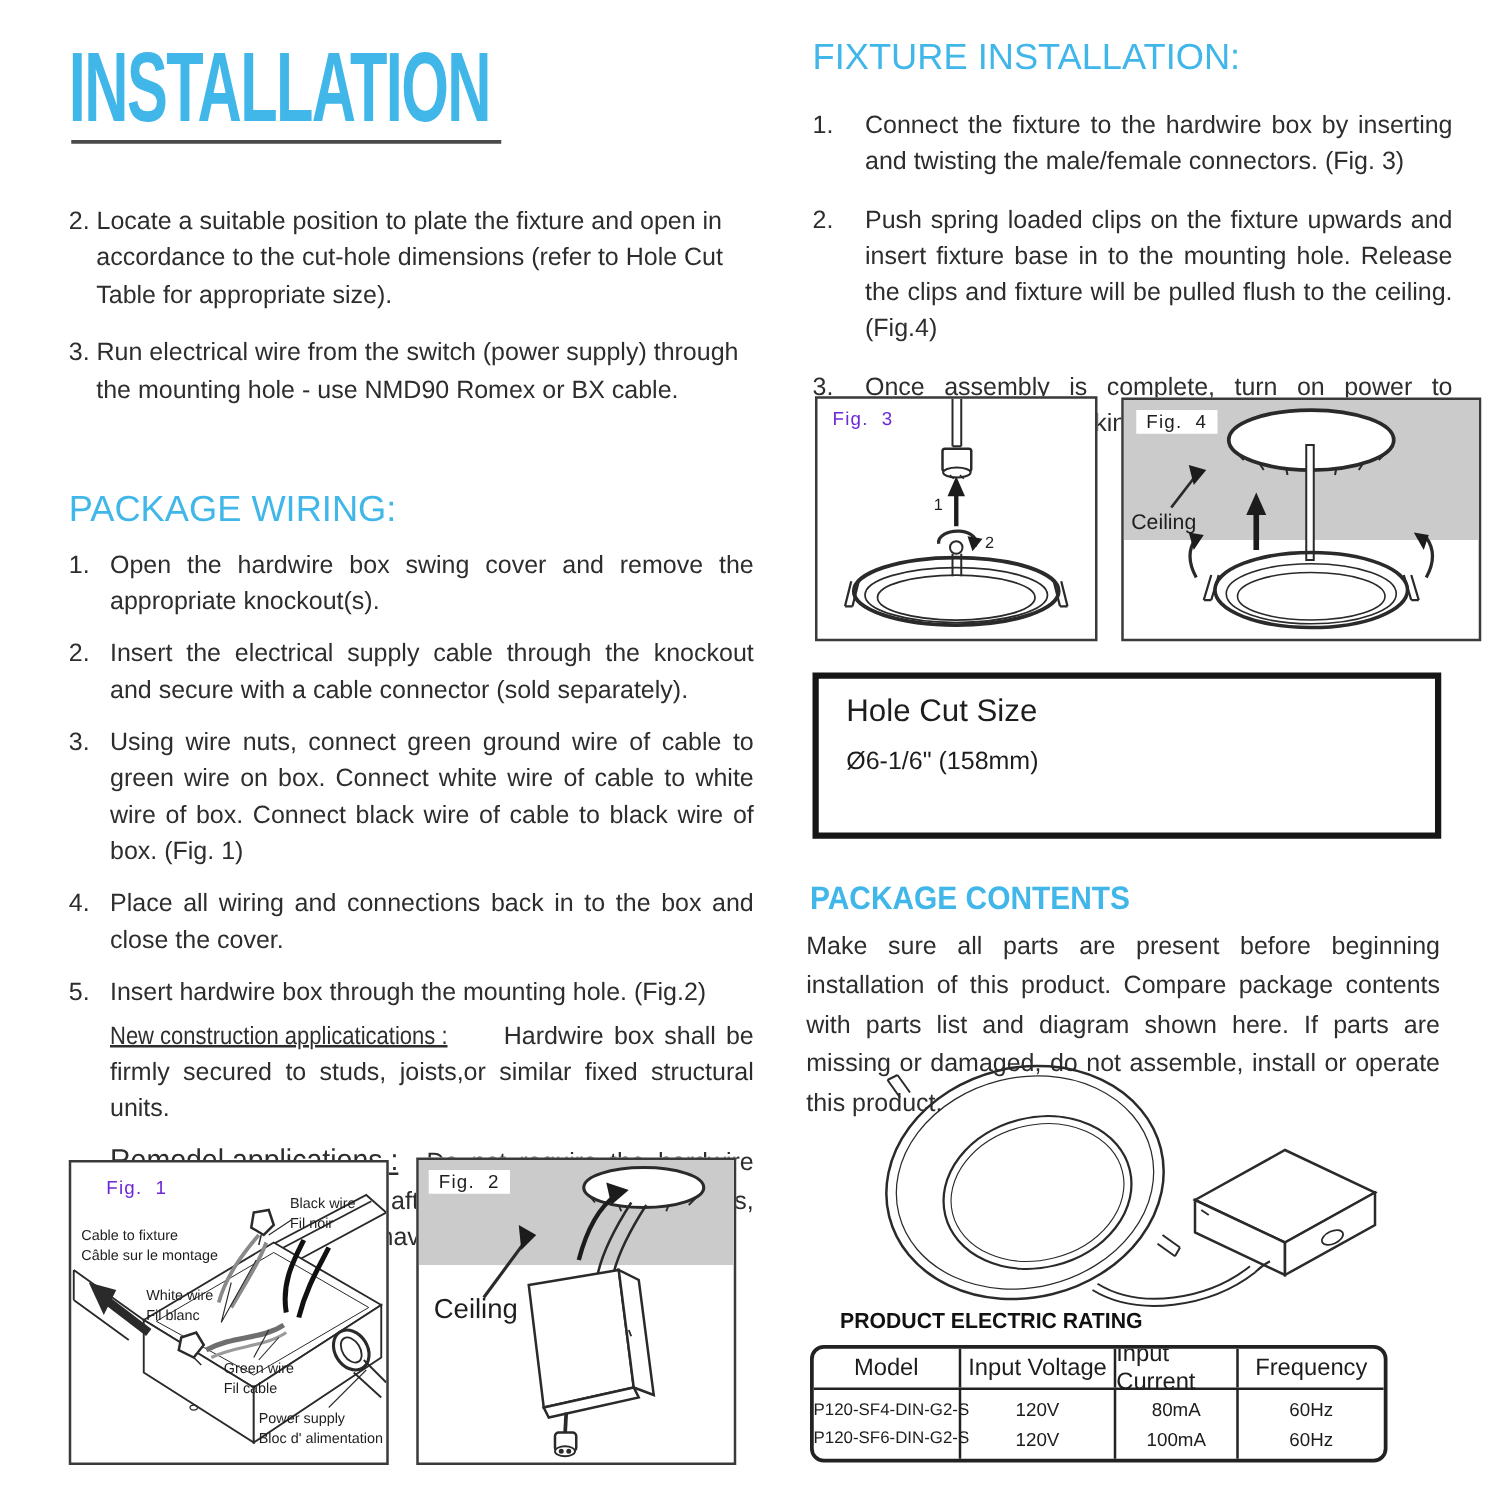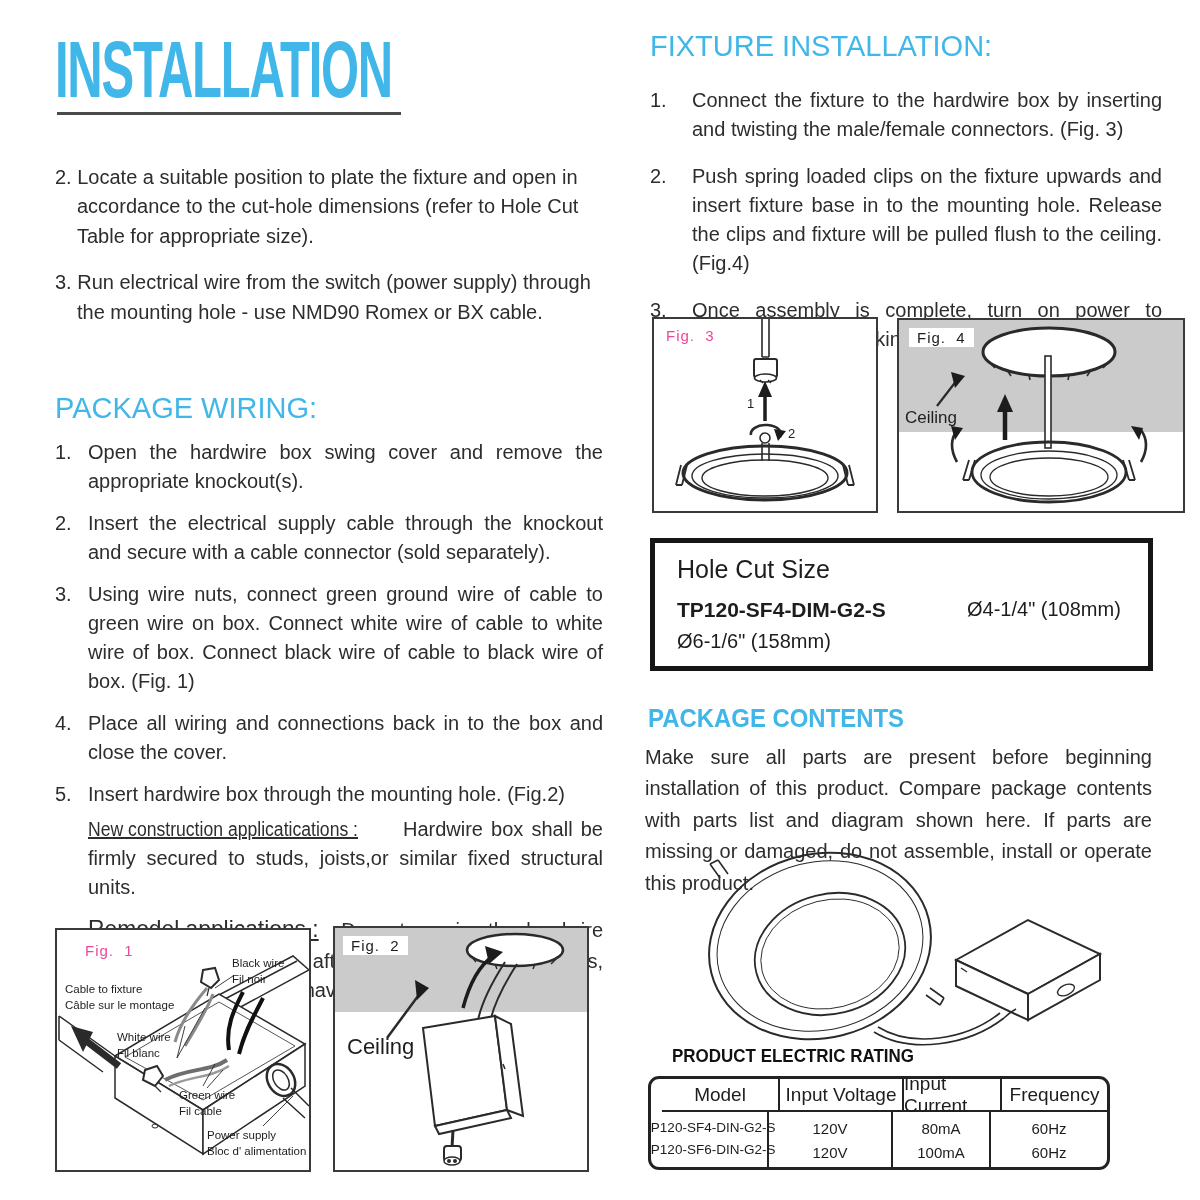--- a/index.html
+++ b/index.html
@@ -31,39 +31,39 @@
   .step .num{flex:0 0 33px;}
   .steps.right .step .num{flex:0 0 42px;}
   .steps.right .step{margin-bottom:18px;}
   .step .txt{flex:1;text-align:justify;}
   .step .txt p{margin:0 0 6px 0;}
   .ulabel{text-decoration:underline;display:inline-block;transform:scaleX(0.88);transform-origin:0 50%;white-space:nowrap;}
   .ulabel.remodel{font-size:24px;transform:scaleX(0.95);}
   .para{position:absolute;text-align:justify;font-size:20px;line-height:1.57;}
   
   .figbox{position:absolute;border:2px solid #3a3a3a;background:#fff;box-sizing:border-box;}
-  .figlabel{position:absolute;font-size:15px;color:#ec4899;letter-spacing:1px;}
+  .figlabel{position:absolute;font-size:15px;color:#6d28d9;letter-spacing:1px;}
   .figtag{position:absolute;background:#fff;padding:1px 8px;font-size:15px;color:#1e1e1e;letter-spacing:1px;}
   .fl{position:absolute;font-size:11.5px;line-height:1.35;color:#1e1e1e;white-space:nowrap;}
   .ceil2{position:absolute;font-size:22px;color:#1e1e1e;}
   .ceil4{position:absolute;font-size:17px;color:#1e1e1e;}
   svg{display:block;}
   
   .holecut{
     position:absolute;left:650px;top:538px;width:503px;height:133px;
     border:5px solid #161616;box-sizing:border-box;padding:12px 0 0 22px;background:#fff;
   }
   .hc-title{font-size:25px;color:#1d1d1d;margin-bottom:10px;}
   .hc-row{display:flex;font-size:21px;font-weight:bold;color:#1d1d1d;line-height:1.5;}
   .hc-model{width:290px;letter-spacing:0px;}
   .hc-size{font-weight:normal;font-size:20px;}
   
   .rating-title{position:absolute;left:672px;top:1046px;font-size:17.5px;font-weight:bold;color:#111;transform:scaleX(0.97);transform-origin:0 0;white-space:nowrap;}
   .rtable{position:absolute;left:648px;top:1076px;width:462px;height:94px;border:3px solid #222;border-radius:11px;overflow:hidden;background:#fff;box-sizing:border-box;}
-  .rhead{display:flex;height:31px;border-bottom:2px solid #222;margin-left:11px;}
+  .rhead{display:flex;height:31px;border-bottom:2px solid #222;}
   .rcell{display:flex;align-items:center;justify-content:center;font-size:19px;color:#1d1d1d;box-sizing:border-box;}
   .rhead .rcell{border-right:2px solid #222;}
   .rhead .rcell:last-child{border-right:none;}
   .rbody{display:flex;height:57px;}
   .rcol{border-right:2px solid #222;box-sizing:border-box;display:flex;flex-direction:column;align-items:center;padding-top:8px;gap:7px;}
   .rcol:last-child{border-right:none;}
   .rcol div{font-size:15px;color:#1d1d1d;white-space:nowrap;}
   .rcol.models div{font-size:13.5px;}
   .c1{width:118px;}.c2{width:124px;}.c3{width:98px;}.c4{flex:1;}
 </style>
@@ -274,24 +274,20 @@
       <polygon points="232,106 244,108 240,120"></polygon>
     </g>
   </svg>
   <span class="figtag" style="left:10px;top:8px;">Fig.&nbsp;&nbsp;4</span>
   <span class="ceil4" style="left:6px;top:88px;">Ceiling</span>
 </div>
 
 <div class="holecut">
   <div class="hc-title">Hole Cut Size</div>
   <div class="hc-row">
-    <span class="hc-model">TP120-SF4-DIM-G2-S</span>
-    <span class="hc-size">Ø4-1/4" (108mm)</span>
-  </div>
-  <div class="hc-row">
     <span class="hc-size">Ø6-1/6" (158mm)</span>
   </div>
 </div>
 
 <h2 class="pkg-head" style="left:648px;top:703px;">PACKAGE CONTENTS</h2>
 <div class="para" style="left:645px;top:742px;width:507px;">Make sure all parts are present before beginning installation of this product. Compare package contents with parts list and diagram shown here.  If parts are missing or damaged, do not assemble, install or operate this product.</div>
 
 <div class="abs" style="left:668px;top:848px;width:532px;height:200px;">
   <svg width="532" height="200" viewBox="0 0 532 200">
     <g stroke="#2a2a2a" fill="none" stroke-width="1.8">

